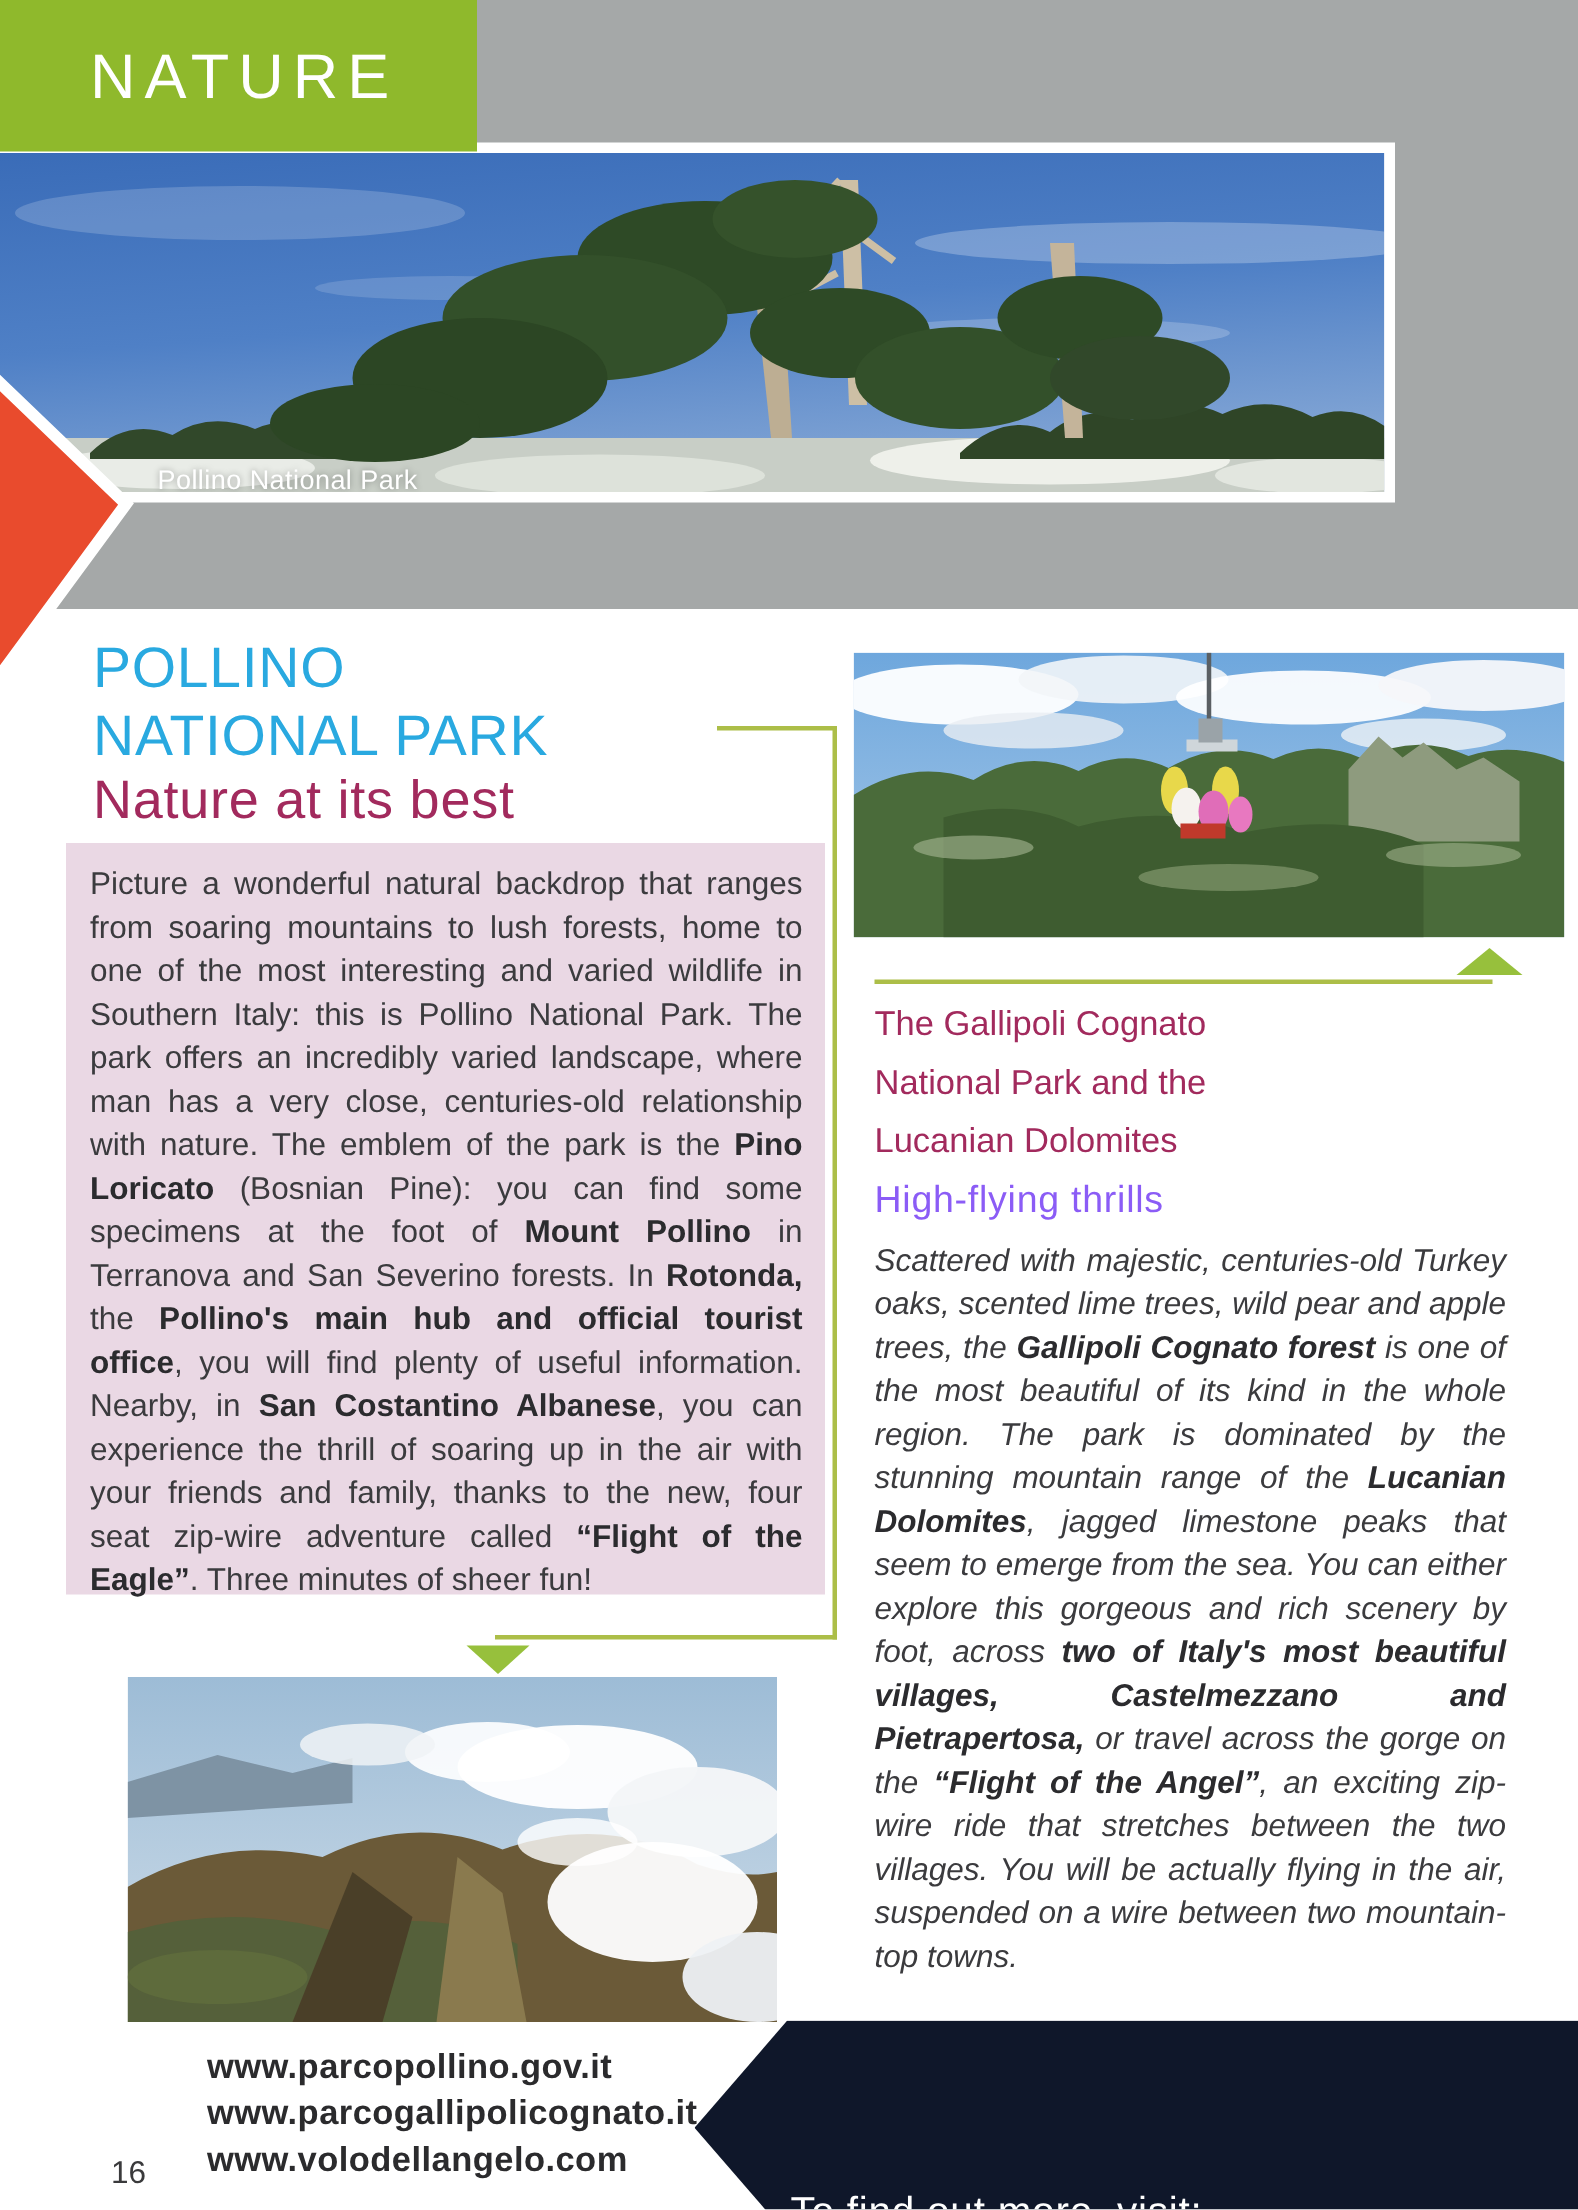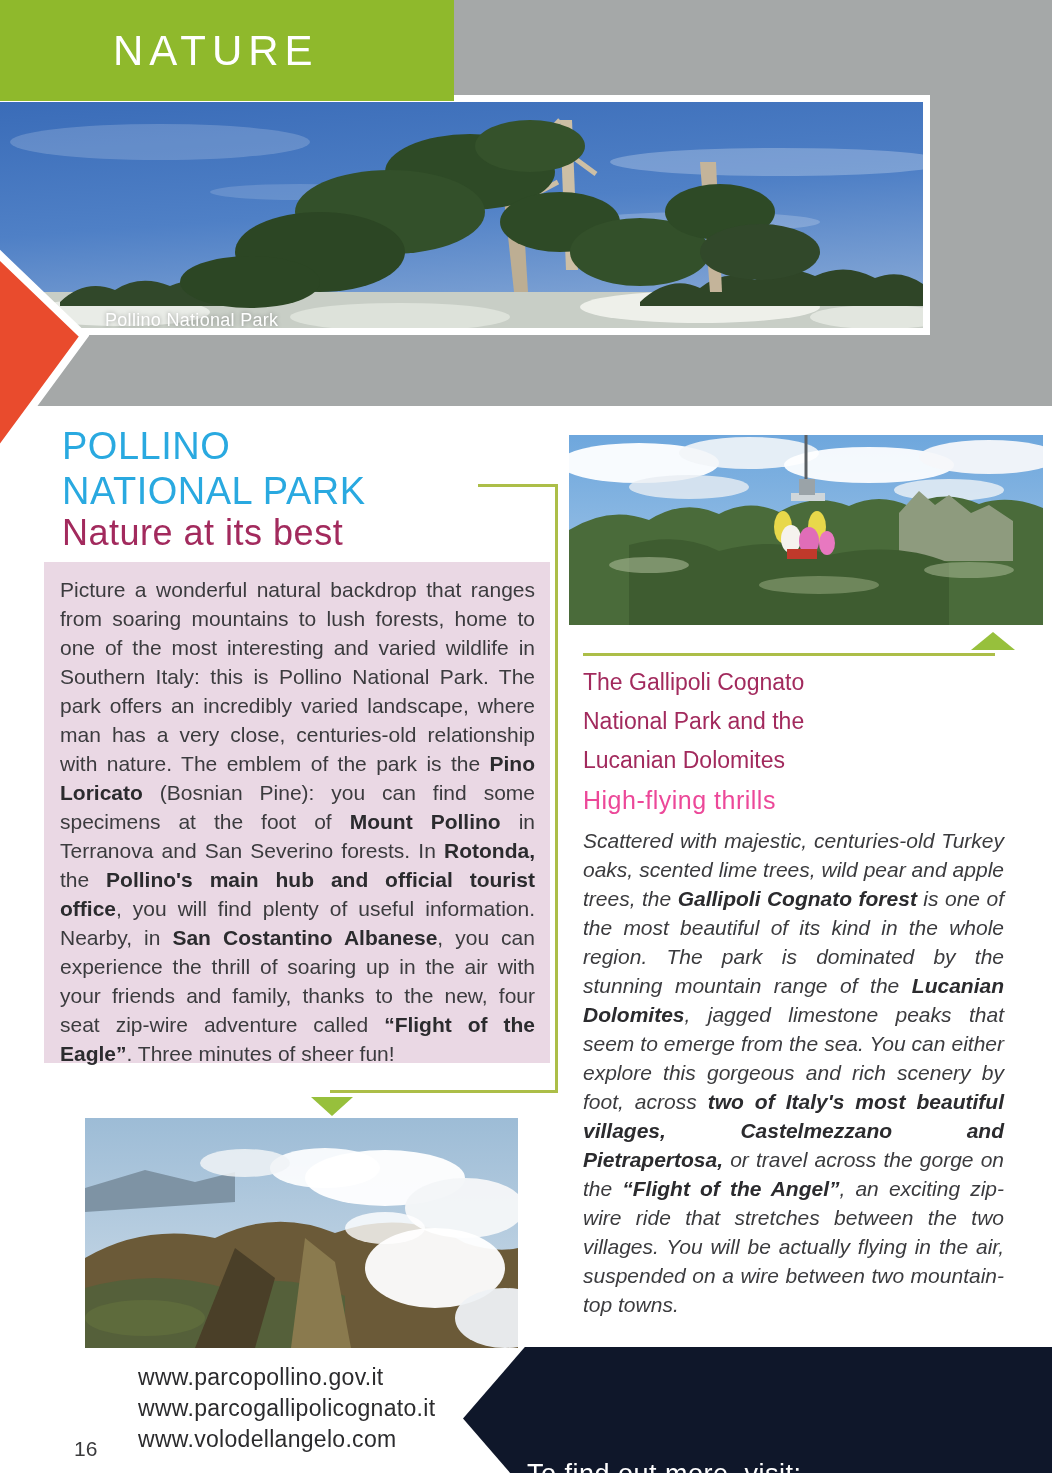--- a/index.html
+++ b/index.html
@@ -11,22 +11,22 @@
   .header-band{position:absolute;left:0;top:0;width:1052px;height:406px;background:#a5a8a8;}
   
   .hero-frame{position:absolute;left:0;top:95px;width:930px;height:240px;background:#ffffff;}
   .hero-photo{position:absolute;left:0;top:7px;width:923px;height:226px;overflow:hidden;}
   .hero-caption{
     position:absolute;left:105px;top:208px;color:#ffffff;font-size:18px;font-weight:400;
     letter-spacing:.3px;text-shadow:0 0 4px rgba(0,0,0,.35);
   }
   
   .nature-tab{
-    position:absolute;left:0;top:0;width:454px;height:101px;background:#8fb92c;
-    display:flex;align-items:center;box-sizing:border-box;padding-left:113px;
+    position:absolute;left:0;top:0;width:318px;height:101px;background:#8fb92c;
+    display:flex;align-items:center;box-sizing:border-box;padding-left:60px;
     color:#ffffff;font-size:42px;font-weight:300;letter-spacing:6px;
   }
   
   .red-arrow{position:absolute;left:0;top:240px;}
   
   .left-title{
     position:absolute;left:62px;top:424px;margin:0;color:#29a9e0;
     font-size:38px;line-height:45px;font-weight:300;letter-spacing:.5px;white-space:pre-line;
   }
   .left-subtitle{
@@ -55,29 +55,29 @@
   }
   
   .zip-photo{position:absolute;left:569px;top:435px;width:474px;height:190px;overflow:hidden;}
   .mtn-photo{position:absolute;left:85px;top:1118px;width:433px;height:230px;overflow:hidden;}
   
   .right-title{
     position:absolute;left:583px;top:663px;margin:0;color:#a22a5d;
     font-size:23px;line-height:39px;font-weight:300;white-space:pre-line;
   }
   .right-subtitle{
-    position:absolute;left:583px;top:786px;margin:0;color:#ec4899;
+    position:absolute;left:583px;top:786px;margin:0;color:#8b5cf6;
     font-size:25px;font-weight:300;letter-spacing:.5px;
   }
   .right-body{position:absolute;left:583px;top:826px;width:421px;font-style:italic;}
   
   .page-number{position:absolute;left:46px;top:1437px;font-size:21px;color:#3a3a3c;margin-left:28px;}
   .footer-links{
     position:absolute;left:138px;top:1362px;font-size:23px;line-height:31px;
-    color:#2b2b2d;font-weight:400;letter-spacing:.3px;
+    color:#2b2b2d;font-weight:700;letter-spacing:.3px;
   }
   .footer-links a{color:#2b2b2d;text-decoration:none;display:block;}
   .banner{
     position:absolute;left:463px;top:1347px;width:589px;height:143px;background:#0f172a;
     clip-path:polygon(0 50%,10.5% 0,100% 0,100% 100%,10.5% 100%);
     display:flex;align-items:flex-end;box-sizing:border-box;padding-left:64px;
   }
   .banner-label{color:#ffffff;font-size:27px;font-weight:300;letter-spacing:.5px;}
 </style>
 </head>

